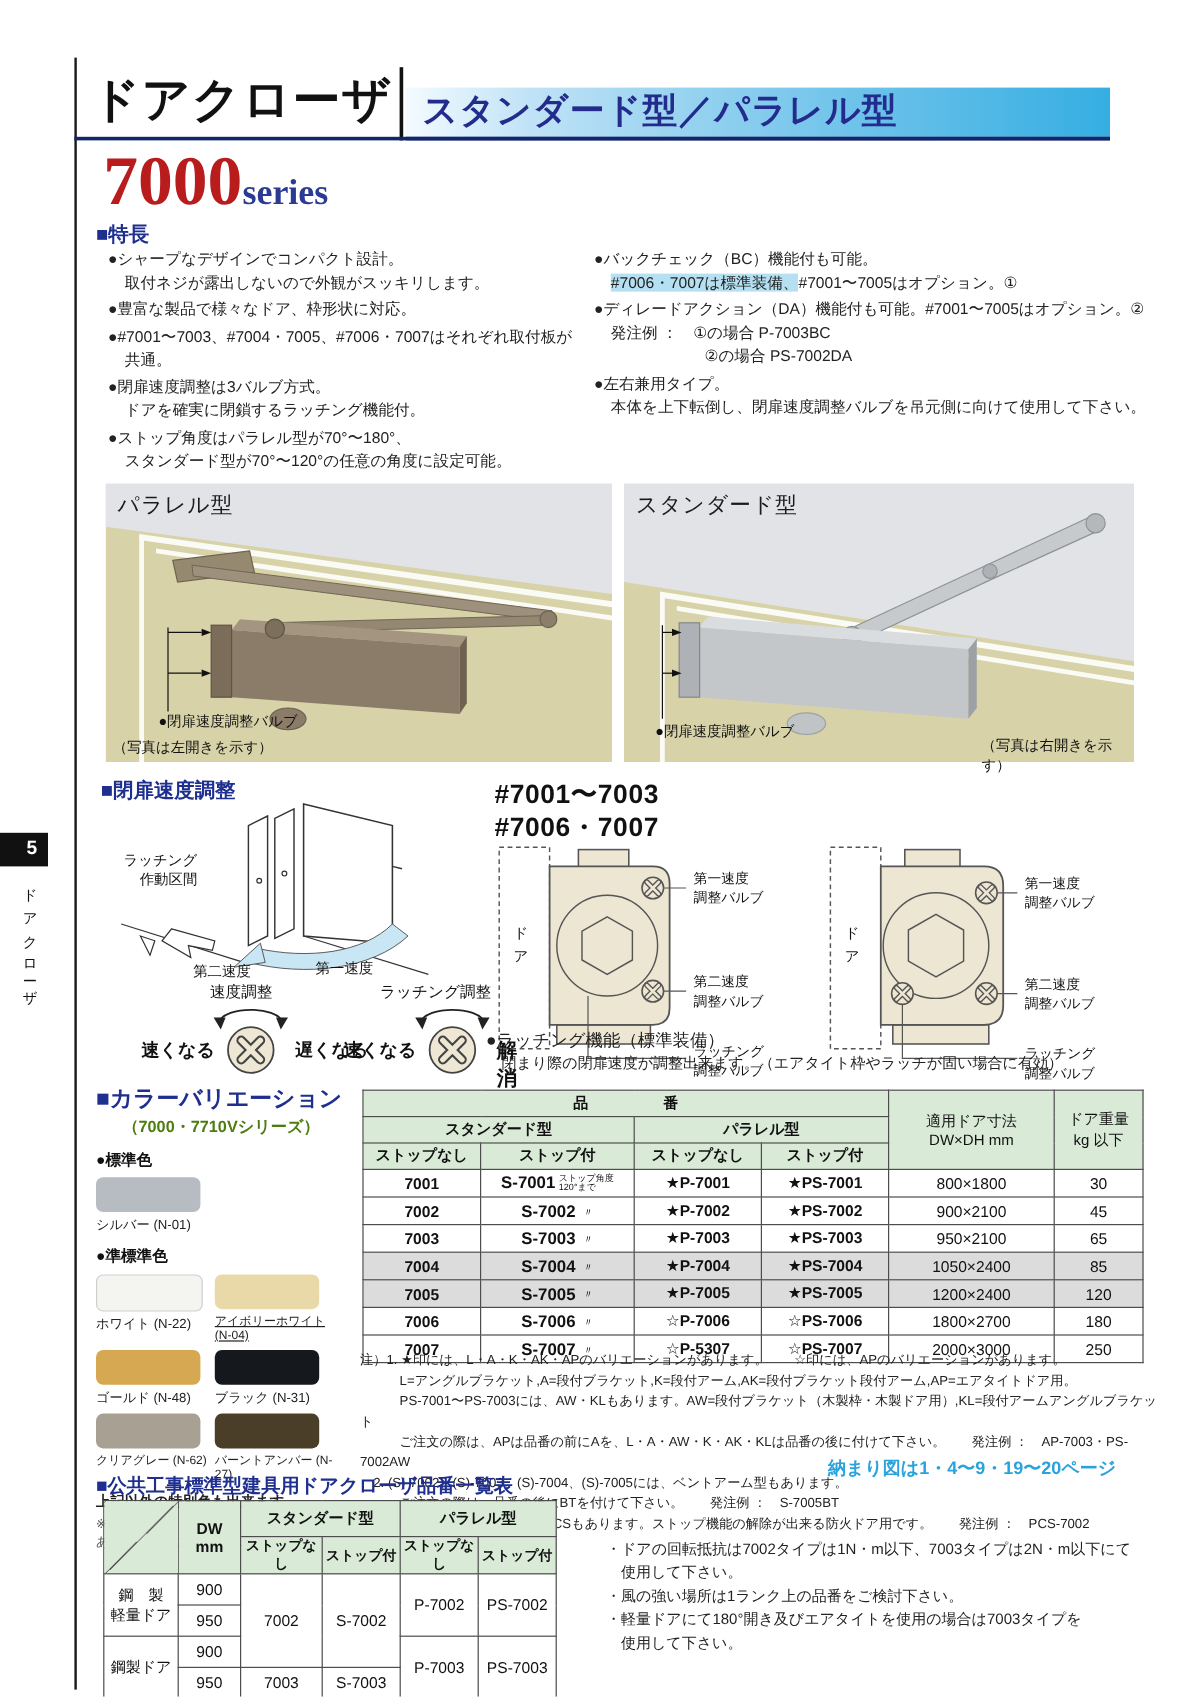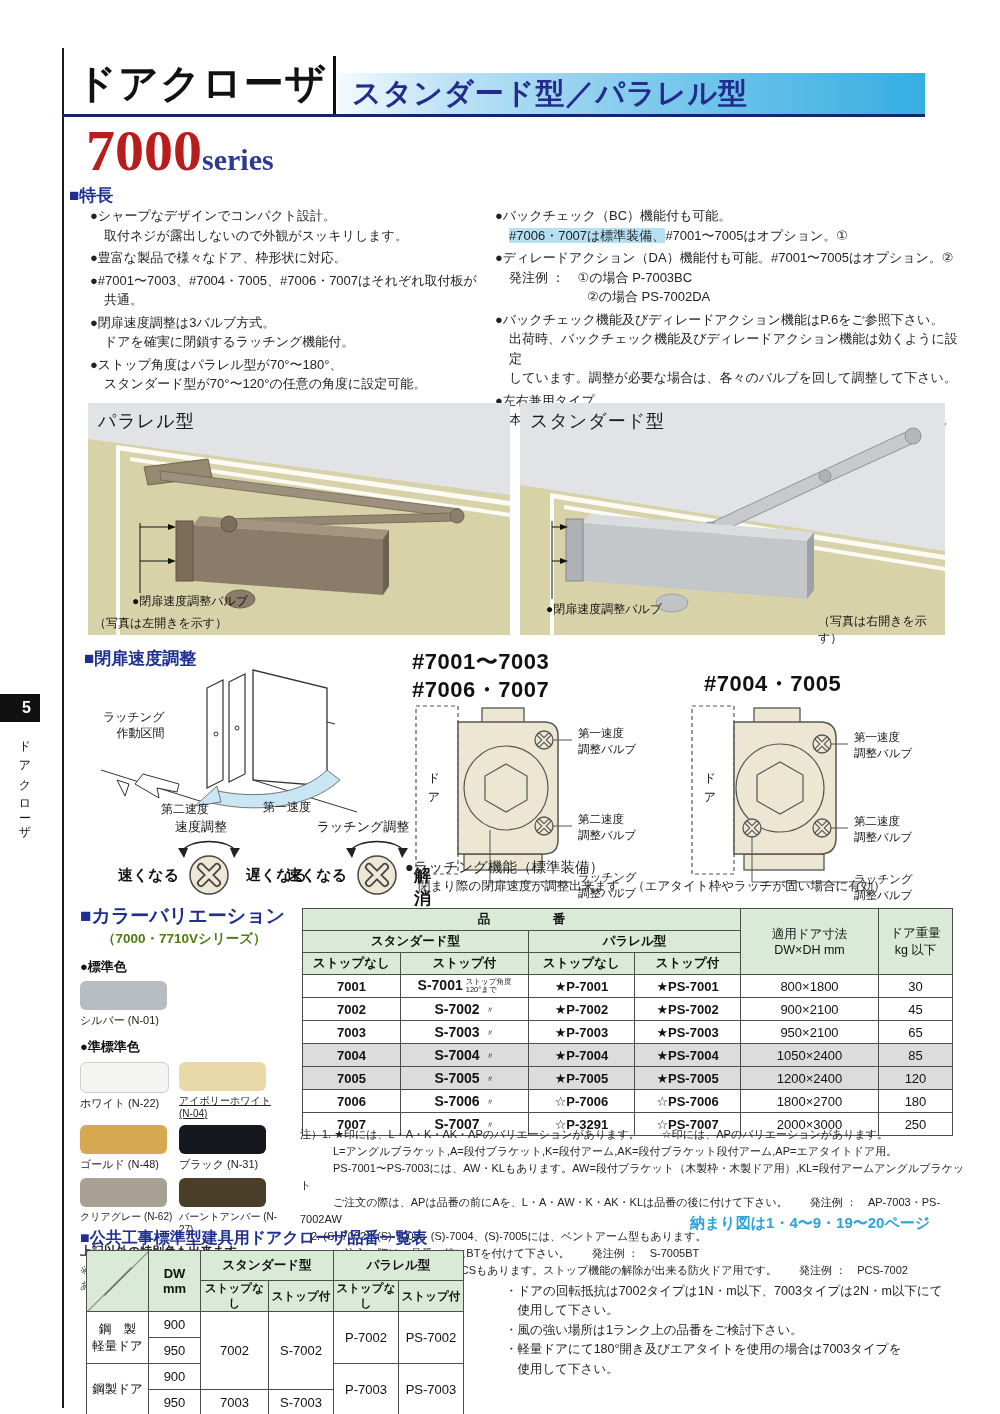--- a/index.html
+++ b/index.html
@@ -61,41 +61,38 @@
   <div class="abs h-title" style="left:76px;top:56px;">ドアクローザ</div>
   <div class="abs" style="left:333px;top:56px;width:3px;height:61px;background:#111;"></div>
   <div class="abs h-band" style="left:338px;top:73px;width:587px;height:41px;">
     <div class="h-sub">スタンダード型／パラレル型</div>
   </div>
   <div class="abs" style="left:62px;top:114px;width:863px;height:3px;background:#12266e;"></div>
   <div class="abs" style="left:86px;top:122px;">
     <span class="series-big">7000</span><span class="series-small">series</span>
   </div>
 
-  <div class="abs sec-head" style="left:69px;top:184px;">■特長</div>
+  <div class="abs sec-head" style="left:80px;top:184px;">■特長</div>
   <div class="abs" style="left:90px;top:206px;width:405px;">
     <div class="feat pre">●シャープなデザインでコンパクト設計。
 取付ネジが露出しないので外観がスッキリします。</div>
     <div class="feat pre">●豊富な製品で様々なドア、枠形状に対応。</div>
     <div class="feat pre">●#7001〜7003、#7004・7005、#7006・7007はそれぞれ取付板が
 共通。</div>
     <div class="feat pre">●閉扉速度調整は3バルブ方式。
 ドアを確実に閉鎖するラッチング機能付。</div>
     <div class="feat pre">●ストップ角度はパラレル型が70°〜180°、
 スタンダード型が70°〜120°の任意の角度に設定可能。</div>
   </div>
   <div class="abs" style="left:495px;top:206px;width:470px;">
     <div class="feat pre"><span>●バックチェック（BC）機能付も可能。
 </span><span class="hl">#7006・7007は標準装備、</span><span>#7001〜7005はオプション。①</span></div>
     <div class="feat pre">●ディレードアクション（DA）機能付も可能。#7001〜7005はオプション。②
 発注例 ：　①の場合 P-7003BC
 　　　　　　②の場合 PS-7002DA</div>
-    <div class="feat pre">●バックチェック機能及びディレードアクション機能はP.6をご参照下さい。
-出荷時、バックチェック機能及びディレードアクション機能は効くように設定
-しています。調整が必要な場合は、各々のバルブを回して調整して下さい。</div>
     <div class="feat pre">●左右兼用タイプ。
 本体を上下転倒し、閉扉速度調整バルブを吊元側に向けて使用して下さい。</div>
   </div>
 
   <div class="abs" style="left:88px;top:403px;width:422px;height:232px;">
     <svg width="422" height="232" viewBox="0 0 422 232" style="position:absolute;left:0;top:0;">
       <rect width="422" height="232" fill="#d8d2a8"></rect>
       <polygon points="0,0 422,0 422,92 0,36" fill="#e2e3e6"></polygon>
       <polygon points="28,42 422,98 422,103 28,47" fill="#fbfbf6"></polygon>
       <polygon points="42,54 422,110 422,114 42,58" fill="#fbfbf6"></polygon>
@@ -234,23 +231,20 @@
     <div class="abs door-vert" style="left:13px;top:116px;">ドア</div>
     <div class="abs vlabel pre" style="left:166px;top:78px;">第一速度
 調整バルブ</div>
     <div class="abs vlabel pre" style="left:166px;top:164px;">第二速度
 調整バルブ</div>
     <div class="abs vlabel pre" style="left:166px;top:222px;">ラッチング
 調整バルブ</div>
   </div>
 
   <div class="abs" style="left:688px;top:648px;width:275px;height:240px;">
-    <div class="valve-title" style="margin-top:22px;margin-left:16px;">
-      <div>#7004・7005</div>
-    </div>
     <svg width="160" height="185" viewBox="0 0 160 185" style="position:absolute;left:0;top:56px;">
       <rect x="4" y="2" width="42" height="168" fill="none" stroke="#555" stroke-width="1.2" stroke-dasharray="4,3"></rect>
       <rect x="66" y="4" width="46" height="16" fill="#ece6d2" stroke="#555" stroke-width="1.3"></rect>
       <rect x="56" y="150" width="80" height="16" fill="#ece6d2" stroke="#555" stroke-width="1.3"></rect>
       <path d="M46,18 L132,18 Q148,18 148,34 L148,134 Q148,150 132,150 L46,150 Z" fill="#ece6d2" stroke="#555" stroke-width="1.5"></path>
       <circle cx="92" cy="84" r="44" fill="none" stroke="#555" stroke-width="1.2"></circle>
       <polygon points="92,58 115,71 115,97 92,110 69,97 69,71" fill="none" stroke="#555" stroke-width="1.2"></polygon>
       <circle cx="134" cy="40" r="9" fill="#ece6d2" stroke="#555" stroke-width="1.3"></circle>
       <path d="M129,35 L139,45 M139,35 L129,45" stroke="#555" stroke-width="4.5" stroke-linecap="round"></path>
       <path d="M129,35 L139,45 M139,35 L129,45" stroke="#ece6d2" stroke-width="2.2" stroke-linecap="round"></path>
@@ -392,21 +386,21 @@
       <td class="model">7006</td>
       <td><span class="model">S-7006</span><span class="ditto">〃</span></td>
       <td class="model">☆P-7006</td>
       <td class="model">☆PS-7006</td>
       <td>1800×2700</td>
       <td>180</td>
     </tr>
     <tr style="height:23px;">
       <td class="model">7007</td>
       <td><span class="model">S-7007</span><span class="ditto">〃</span></td>
-      <td class="model">☆P-3291</td>
+      <td class="model">☆P-5307</td>
       <td class="model">☆PS-7007</td>
       <td>2000×3000</td>
       <td>250</td>
     </tr>
   </tbody>
     </table>
 
   <div class="abs" style="left:300px;top:1126px;width:665px;">
     <div class="note-line">注）1. ★印には、L・A・K・AK・APのバリエーションがあります。　　☆印には、APのバリエーションがあります。</div>
     <div class="note-line">　　　L=アングルブラケット,A=段付ブラケット,K=段付アーム,AK=段付ブラケット段付アーム,AP=エアタイトドア用。</div>

